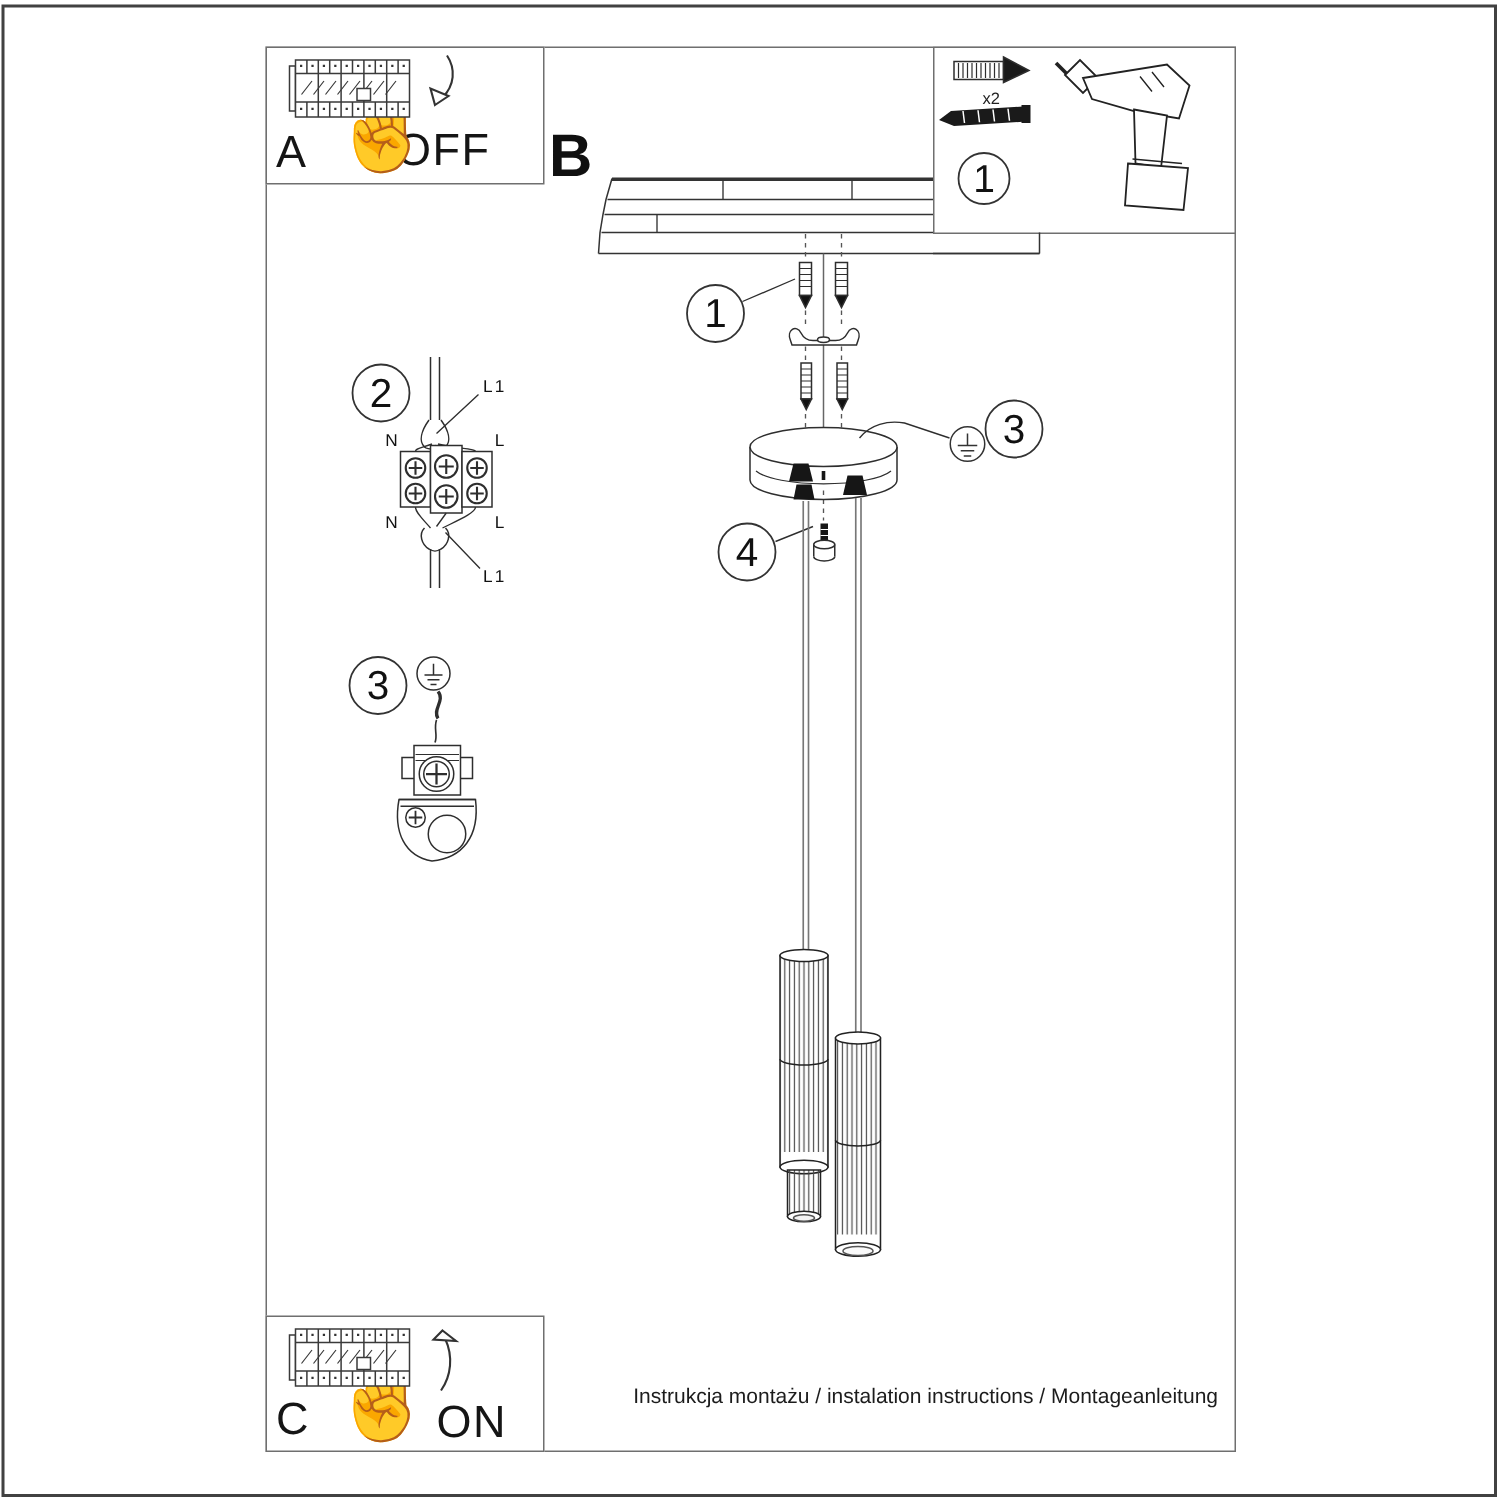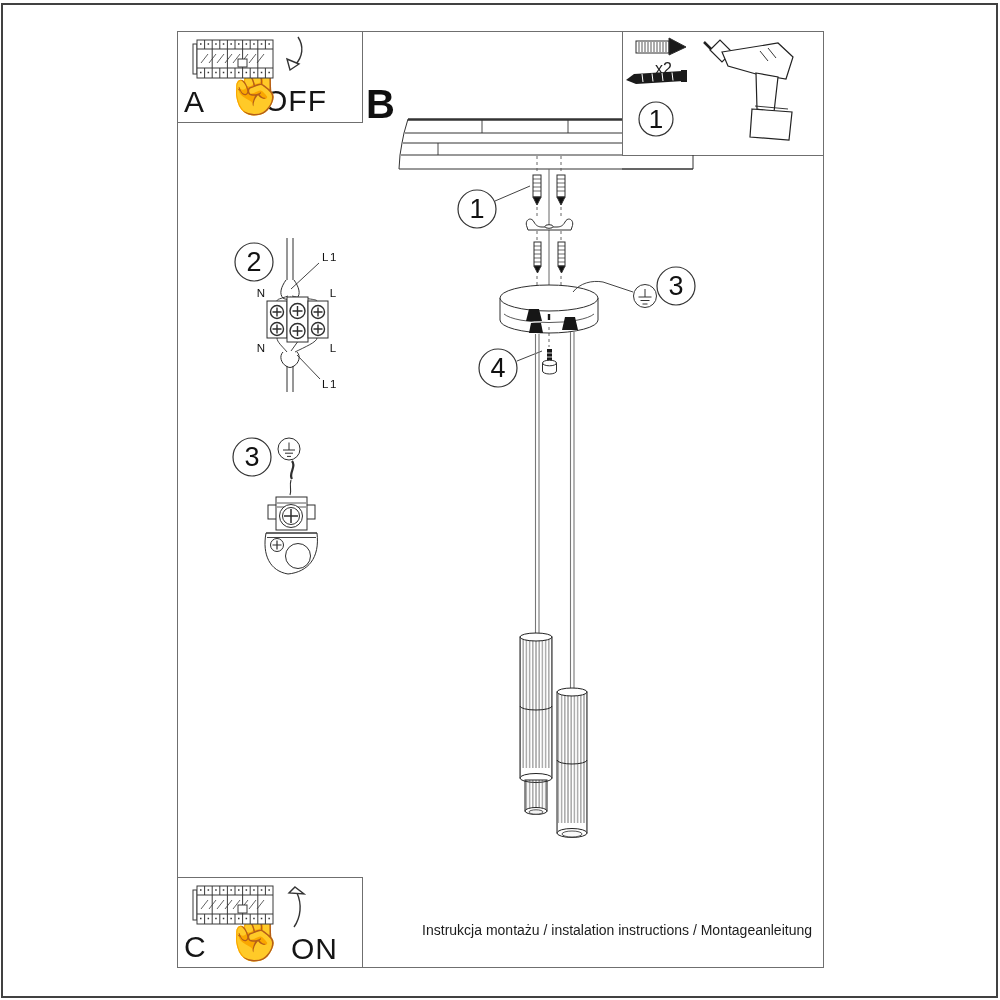--- a/index.html
+++ b/index.html
@@ -9,21 +9,21 @@
   .frame{position:absolute;border:1px solid #6f6f6f;background:transparent;}
   .main-frame{left:177px;top:31px;width:645px;height:935px;}
   .box{position:absolute;border:1px solid #6f6f6f;background:#ffffff;}
   .box-a{left:177px;top:31px;width:184px;height:90px;}
   .box-c{left:177px;top:877px;width:184px;height:89px;}
   .box-tools{left:622px;top:31px;width:200px;height:123px;}
   .corner-letter{position:absolute;font-size:30px;color:#151515;line-height:1;}
   .state-word{position:absolute;font-size:30px;letter-spacing:1px;color:#151515;line-height:1;}
   .big-letter{position:absolute;left:366px;top:84px;font-size:40px;font-weight:700;color:#101010;line-height:1;}
   .hand{position:absolute;font-size:56px;line-height:1;color:#333;}
-  .x2{position:absolute;left:655px;top:60px;font-size:16px;color:#222;}
+  .x2{position:absolute;left:655px;top:60px;font-size:11px;color:#222;}
   .footer{position:absolute;right:188px;top:921px;text-align:right;font-size:14px;line-height:19px;color:#1c1c1c;}
   svg.art{position:absolute;left:0;top:0;pointer-events:none;}
   svg text{font-family:"Liberation Sans", sans-serif;}
 </style>
 </head>
 <body>
 
 <div class="page">
   <div class="page-border"></div>
 

